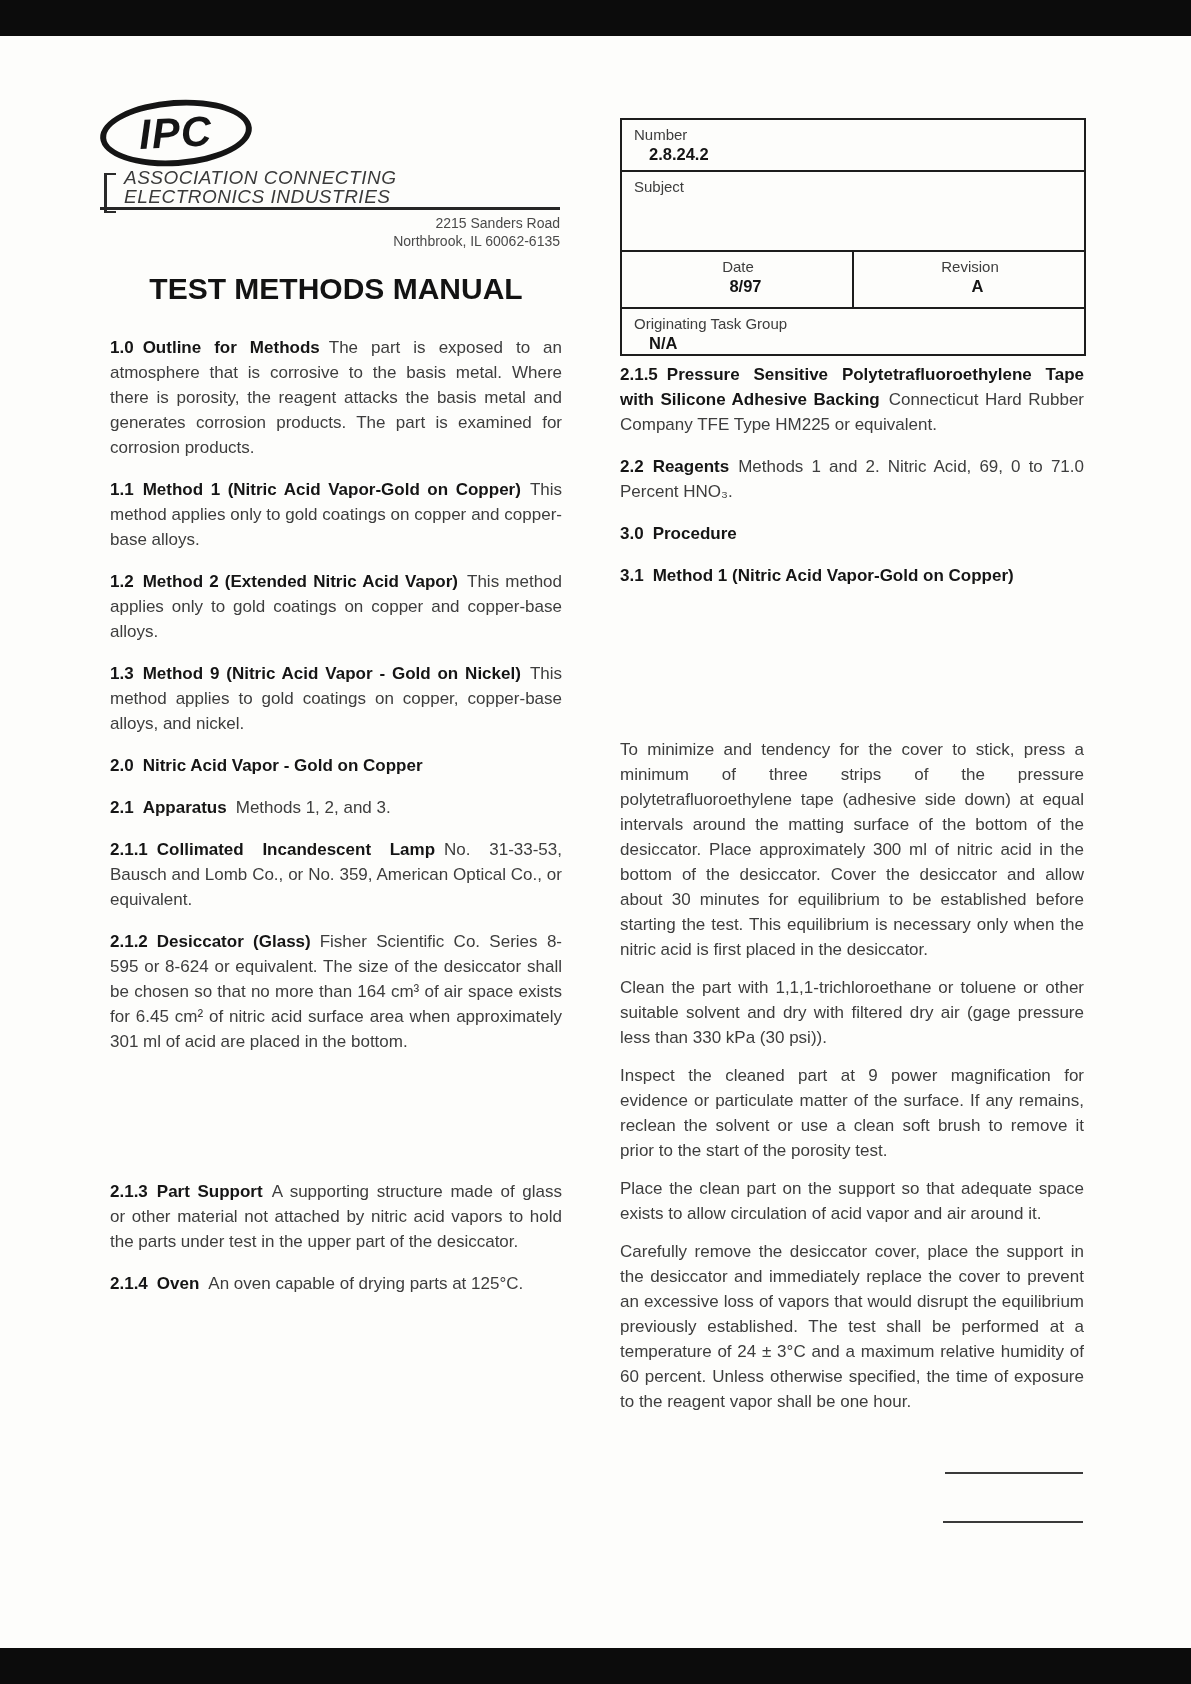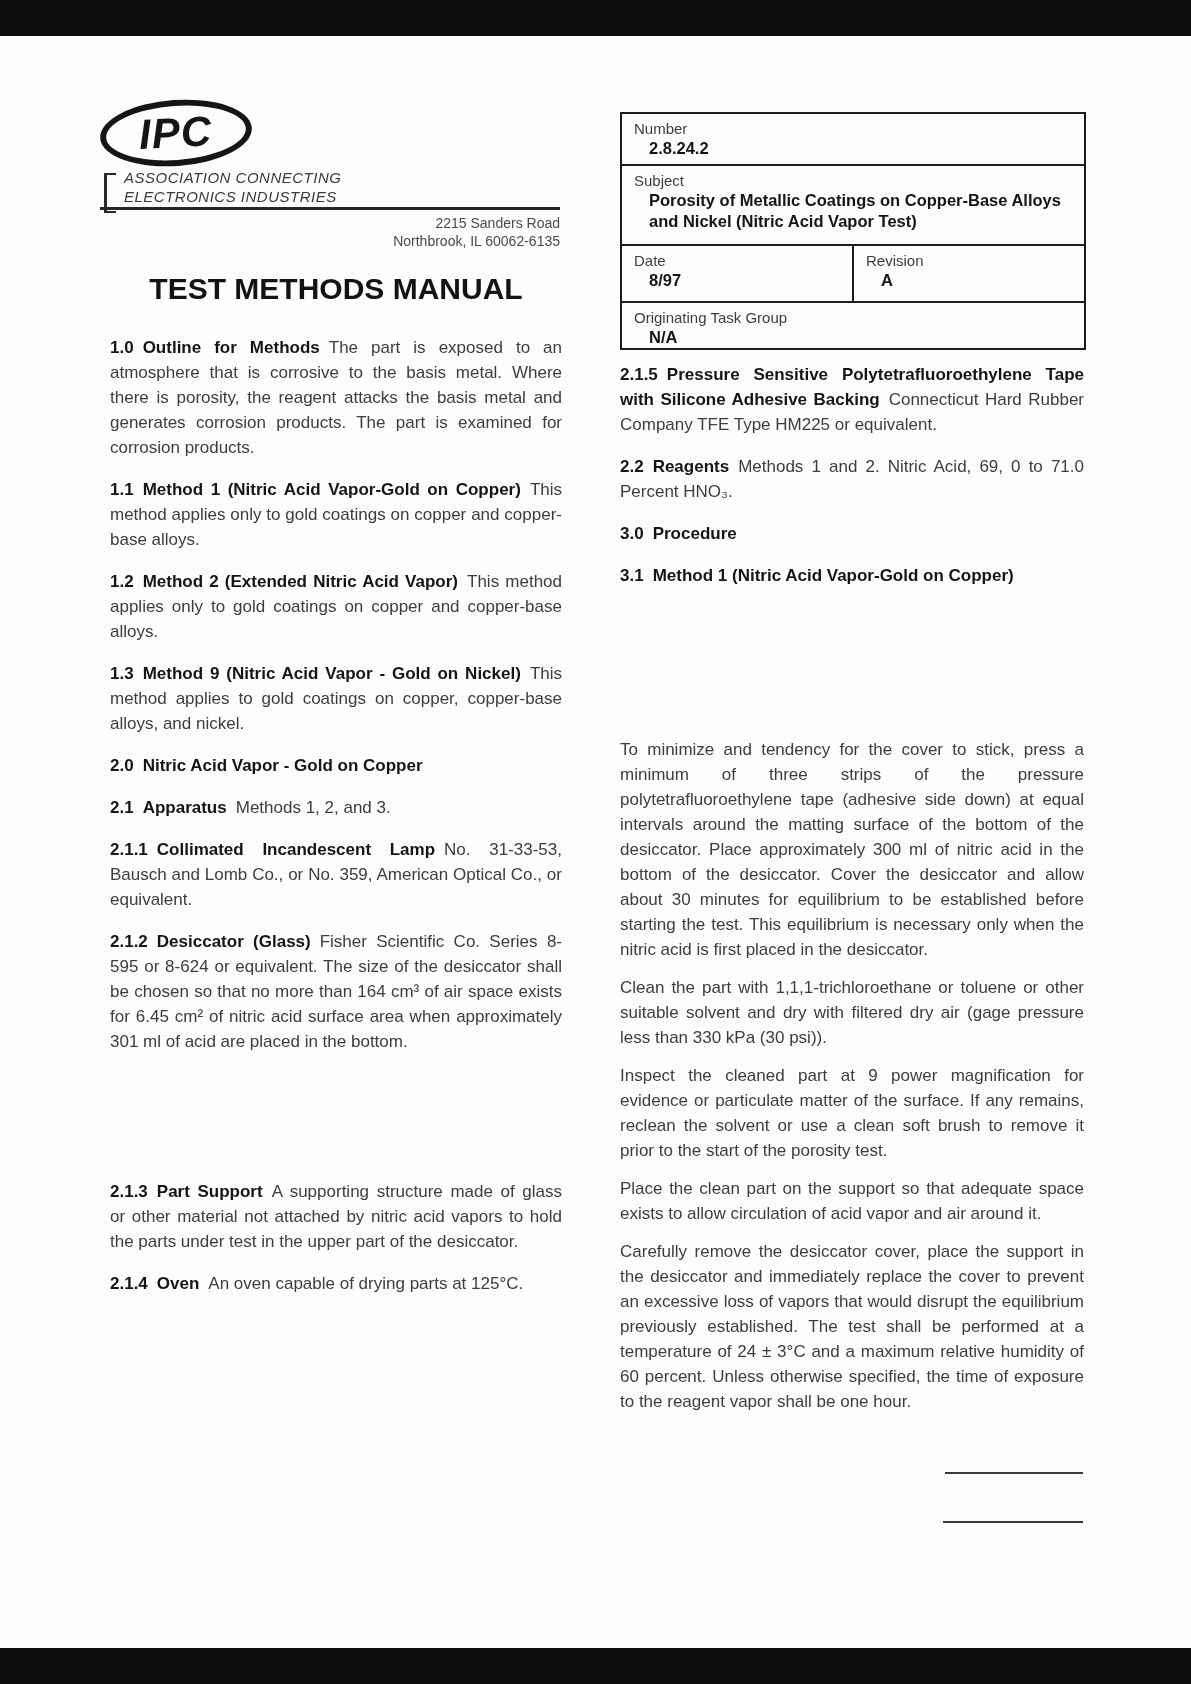--- a/index.html
+++ b/index.html
@@ -15,36 +15,36 @@
   
   .logo-ellipse{
     position:absolute;left:100px;top:100px;width:152px;height:66px;
     border:6px solid #151515;border-radius:50%;
     display:flex;align-items:center;justify-content:center;
     transform:rotate(-4deg);box-sizing:border-box;background:#fdfdfb;
   }
   .logo-text{font-weight:bold;font-style:italic;font-size:42px;color:#151515;letter-spacing:1px;transform:rotate(1deg);}
   .assoc{position:absolute;left:104px;top:168px;display:flex;align-items:flex-start;}
   .bracket{width:9px;height:36px;border-left:3px solid #2a2a2a;border-top:2px solid #2a2a2a;border-bottom:2px solid #2a2a2a;margin-top:5px;}
-  .assoc-lines{margin-left:8px;font-style:italic;font-size:15px;line-height:19px;color:#3a3a3a;letter-spacing:0.5px;}
+  .assoc-lines{margin-left:8px;font-style:italic;font-size:19px;line-height:19px;color:#3a3a3a;letter-spacing:0.5px;}
   .header-rule{position:absolute;left:100px;top:207px;width:460px;height:3px;background:#262626;}
   .address{position:absolute;left:260px;top:214px;width:300px;text-align:right;font-size:14px;line-height:18px;color:#4a4a4a;}
 
   
   .info-box{
-    position:absolute;left:620px;top:112px;width:466px;box-sizing:border-box;
+    position:absolute;left:620px;top:118px;width:466px;box-sizing:border-box;
     border:2px solid #1d1d1d;background:#fdfdfb;
   }
   .ib-row{box-sizing:border-box;border-top:2px solid #1d1d1d;padding:5px 10px 0 12px;}
   .ib-row:first-child{border-top:none;}
   .ib-label{font-size:15px;color:#3d3d3d;line-height:19px;}
   .ib-value{font-size:16.5px;font-weight:bold;color:#151515;line-height:21px;padding-left:15px;}
   .ib-number{height:50px;}
   .ib-subject{height:80px;}
-  .ib-split{height:57px;display:flex;padding:0;}
+  .ib-split{height:57px;display:flex;padding:0;text-align:center;}
   .ib-cell{flex:1;padding:5px 10px 0 12px;box-sizing:border-box;}
   .ib-cell + .ib-cell{border-left:2px solid #1d1d1d;}
   .ib-task{height:47px;}
 
   
   .col{position:absolute;font-size:17px;line-height:25px;}
   .col-left{left:110px;top:270px;width:452px;}
   .col-right{left:620px;top:362px;width:464px;}
   .doc-title{text-align:center;font-size:30px;line-height:38px;font-weight:bold;color:#131313;margin:0 0 27px 0;}
   .sec{margin:0 0 17px 0;text-align:justify;}
@@ -82,21 +82,20 @@
     <div>Northbrook, IL 60062-6135</div>
   </div>
 
   <div class="info-box">
     <div class="ib-row ib-number">
       <div class="ib-label">Number</div>
       <div class="ib-value">2.8.24.2</div>
     </div>
     <div class="ib-row ib-subject">
       <div class="ib-label">Subject</div>
-      <div class="ib-value">Porosity of Metallic Coatings on Copper-Base Alloys and Nickel (Nitric Acid Vapor Test)</div>
     </div>
     <div class="ib-row ib-split">
       <div class="ib-cell">
         <div class="ib-label">Date</div>
         <div class="ib-value">8/97</div>
       </div>
       <div class="ib-cell">
         <div class="ib-label">Revision</div>
         <div class="ib-value">A</div>
       </div>

